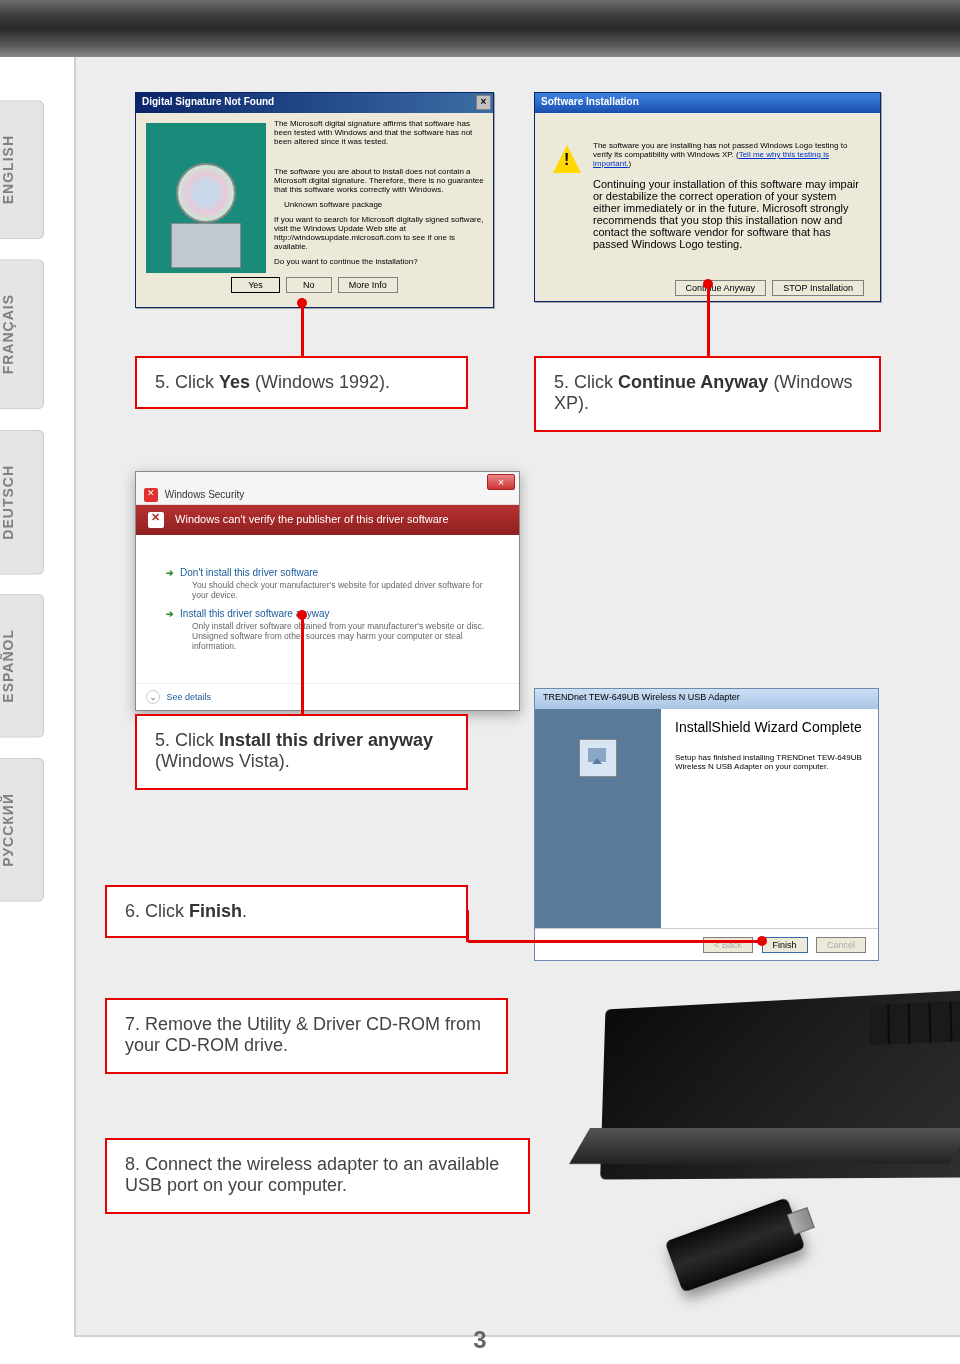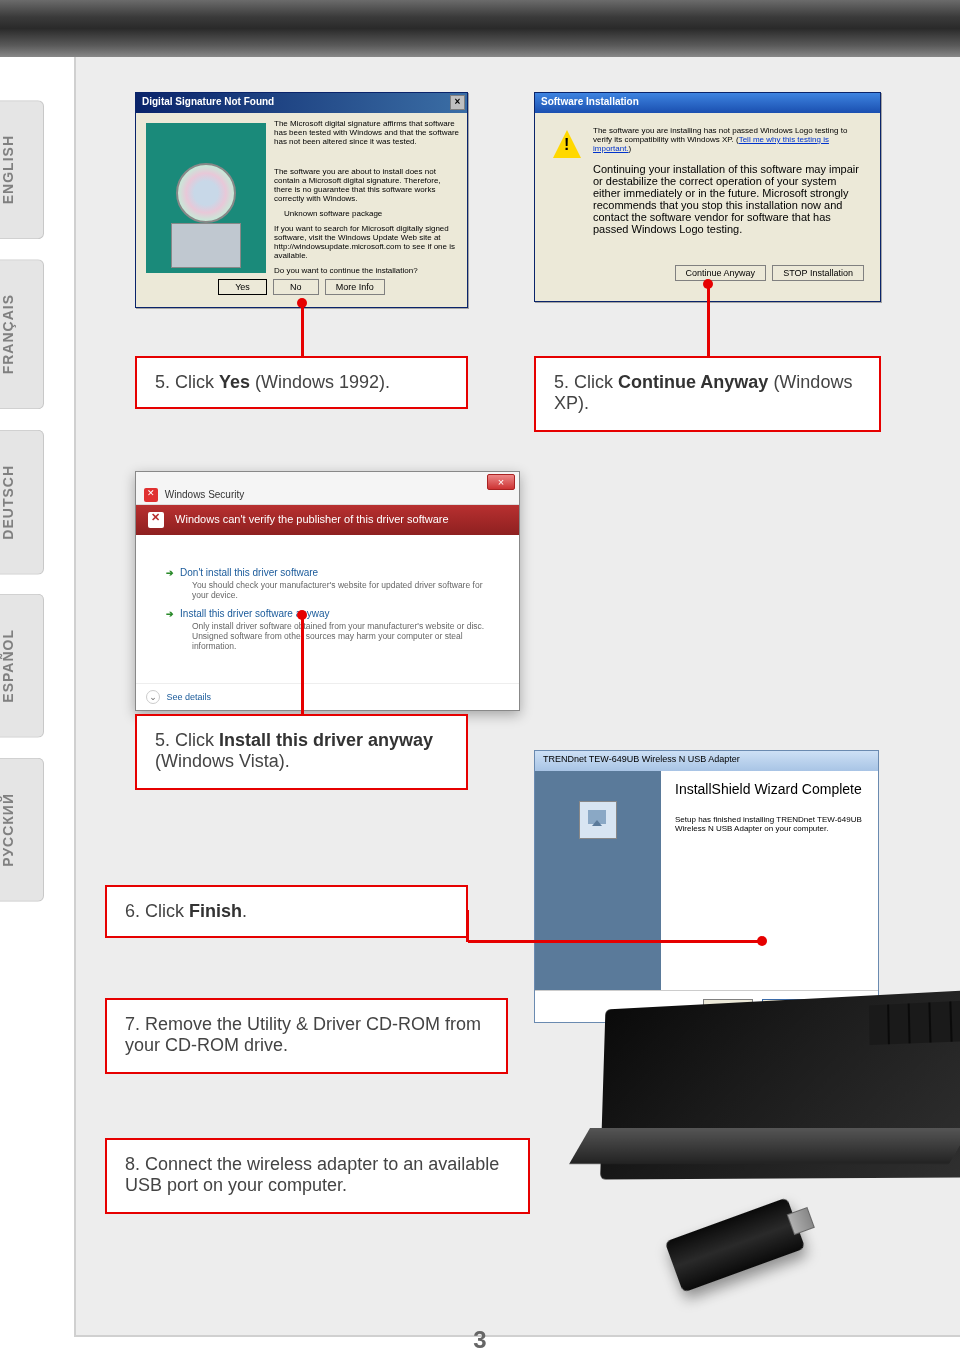--- a/index.html
+++ b/index.html
@@ -69,21 +69,21 @@
 <div class="main-area"></div>
 
 <div class="lang-tabs">
   <div class="lang-tab">ENGLISH</div>
   <div class="lang-tab">FRANÇAIS</div>
   <div class="lang-tab">DEUTSCH</div>
   <div class="lang-tab">ESPAÑOL</div>
   <div class="lang-tab">РУССКИЙ</div>
 </div>
 
-<div class="dialog digsig" style="left:135px;top:92px;width:333px;height:216px">
+<div class="dialog digsig" style="left:135px;top:92px;width:359px;height:216px">
   <div class="titlebar">
     <span>Digital Signature Not Found</span>
     <div class="xbtn">×</div>
   </div>
   <div class="body">
     <div class="leftg">
       <div class="cd-icon"></div>
       <div class="pc-icon"></div>
     </div>
     <div style="margin-left:132px">
@@ -98,21 +98,21 @@
       <span class="btn" style="padding:2px 16px">No</span>
       <span class="btn">More Info</span>
     </div>
   </div>
 </div>
 
 <div class="dialog xp-softinst" style="left:534px;top:92px;width:347px;height:210px">
   <div class="titlebar" style="background:linear-gradient(to bottom,#3e84e0,#1a4fb0)">
     <span>Software Installation</span>
   </div>
-  <div class="body" style="padding:13px 14px">
+  <div class="body" style="padding:28px 14px">
     <div class="warnicon"></div>
     <div style="margin-left:44px">
       <p style="margin-bottom:10px">
         <span>The software you are installing has not passed Windows Logo testing to verify its compatibility with Windows XP. (</span><span style="color:#0033cc;text-decoration:underline">Tell me why this testing is important.</span><span>)</span>
       </p>
       <p style="font-weight:normal;font-size:11px">Continuing your installation of this software may impair or destabilize the correct operation of your system either immediately or in the future. Microsoft strongly recommends that you stop this installation now and contact the software vendor for software that has passed Windows Logo testing.</p>
     </div>
     <div style="text-align:right;margin-top:30px">
       <span class="btn">Continue Anyway</span>
       <span class="btn">STOP Installation</span>
@@ -159,21 +159,21 @@
     <span>See details</span>
   </div>
 </div>
 
 <div class="instr-box" style="left:135px;top:714px;width:333px;height:76px">
   <span class="num">5.</span><span> Click </span><b>Install this driver anyway</b><span> (Windows Vista).</span>
 </div>
 <div class="callout-arrow-v" style="left:301px;top:614px;height:100px"></div>
 <div class="callout-dot" style="left:297px;top:610px"></div>
 
-<div class="ishield" style="left:534px;top:750px;width:345px;height:273px">
+<div class="ishield" style="left:534px;top:688px;width:345px;height:273px">
   <div class="ishield-title">TRENDnet TEW-649UB Wireless N USB Adapter</div>
   <div class="ishield-body">
     <div class="leftimg">
       <div class="imgicon"></div>
     </div>
     <div class="rtext">
       <div class="rtitle">InstallShield Wizard Complete</div>
       <div>Setup has finished installing TRENDnet TEW-649UB Wireless N USB Adapter on your computer.</div>
     </div>
   </div>

